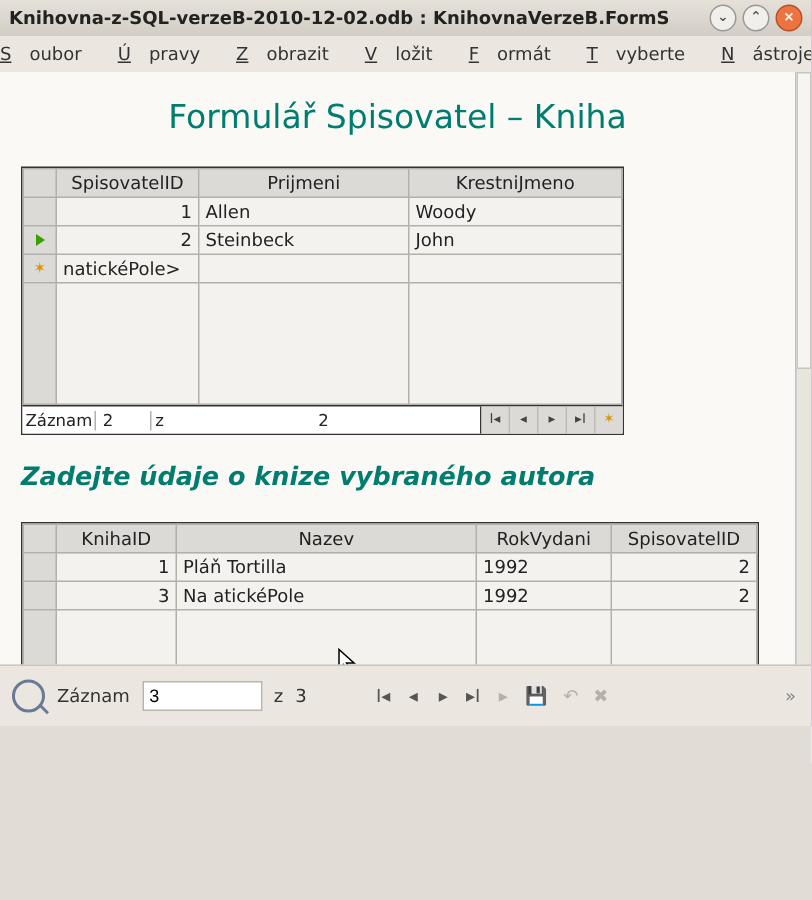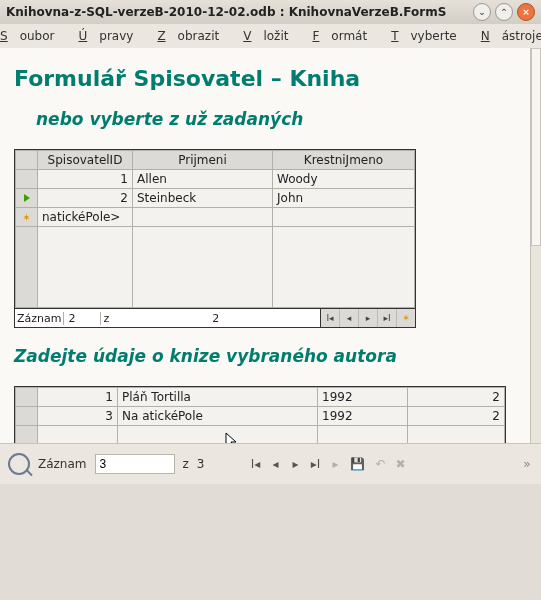--- a/index.html
+++ b/index.html
@@ -28,21 +28,21 @@
   .titlebar .wbtn.close{background:#ec7440;border-color:#b6502a;color:#fff;}
   
   .menubar{height:24px;background:var(--menu-bg);border-bottom:1px solid #c9c5bb;display:flex;align-items:center;padding:0 0;font-size:12px;color:var(--menu-text);white-space:nowrap;overflow:hidden;}
   .menubar span{margin-right:12px;}
   .mbar-u{text-decoration:underline;}
   
   .formarea{position:absolute;top:48px;left:0;right:10px;bottom:40px;background:var(--page-bg);overflow:hidden;border-right:1px solid #c4c0b6;}
   .vscroll{position:absolute;top:48px;right:0;bottom:40px;width:10px;background:var(--scroll-track);}
   .vscroll .thumb{position:absolute;left:0;right:0;top:0;height:50%;background:var(--scroll-thumb);border:1px solid #c9c5bb;box-sizing:border-box;}
   .formpage{padding:10px 14px 14px 14px;}
-  h1.ftitle{margin:8px 0 18px 0;font-size:22px;font-weight:bold;color:var(--form-teal);}
+  h1.ftitle{margin:8px 0 18px 0;font-size:22px;font-weight:normal;color:var(--form-teal);text-align:center;}
   h2.fsub{margin:4px 0 2px 0;font-size:17px;color:var(--form-teal);font-style:italic;font-weight:bold;}
   h2.fsub2{margin:0 0 6px 22px;font-size:17px;color:var(--form-teal);font-style:italic;font-weight:bold;}
   
   .subform{border:1px solid var(--grid-border);background:var(--grid-body);margin-top:20px;}
   .grid{width:100%;border-collapse:collapse;font-size:12px;color:#222;}
   .grid th,.grid td{border:1px solid var(--grid-line);padding:1px 4px;height:16px;line-height:15px;}
   .grid th{background:var(--grid-head);font-weight:normal;text-align:center;}
   .grid td.num{text-align:right;}
   .grid td.rowhead{background:var(--grid-head);width:18px;text-align:center;padding:0;}
   .grid td.rowhead .tri{display:inline-block;width:0;height:0;border-top:4px solid transparent;border-bottom:4px solid transparent;border-left:6px solid #3aa000;}
@@ -88,21 +88,20 @@
     <span><span class="mbar-u">F</span><span>ormát</span></span>
     <span><span class="mbar-u">T</span><span>vyberte</span></span>
     <span><span class="mbar-u">N</span><span>ástroje</span></span>
 
   </div>
 
   <div class="formarea">
     <div class="formpage">
       <h1 class="ftitle">Formulář Spisovatel – Kniha</h1>
 
-      <h2 class="fsub2">nebo vyberte z už zadaných</h2>
 
       <div class="subform" style="width:400px">
         <table class="grid">
           <colgroup>
               <col style="width:22px">
               <col style="width:95px">
               <col style="width:140px">
               <col>
             </colgroup>
           <tbody>
@@ -158,20 +157,27 @@
       <div class="subform" style="width:490px">
         <table class="grid">
           <colgroup>
               <col style="width:22px">
               <col style="width:80px">
               <col style="width:200px">
               <col style="width:90px">
               <col>
             </colgroup>
           <tbody>
+              <tr>
+            <th></th>
+            <th>KnihaID</th>
+            <th>Nazev</th>
+            <th>RokVydani</th>
+            <th>SpisovatelID</th>
+          </tr>
           <tr>
             <td class="rowhead"></td>
             <td class="num">1</td>
             <td>Pláň Tortilla</td>
             <td>1992</td>
             <td class="num">2</td>
           </tr>
           <tr>
             <td class="rowhead"></td>
             <td class="num">3</td>

